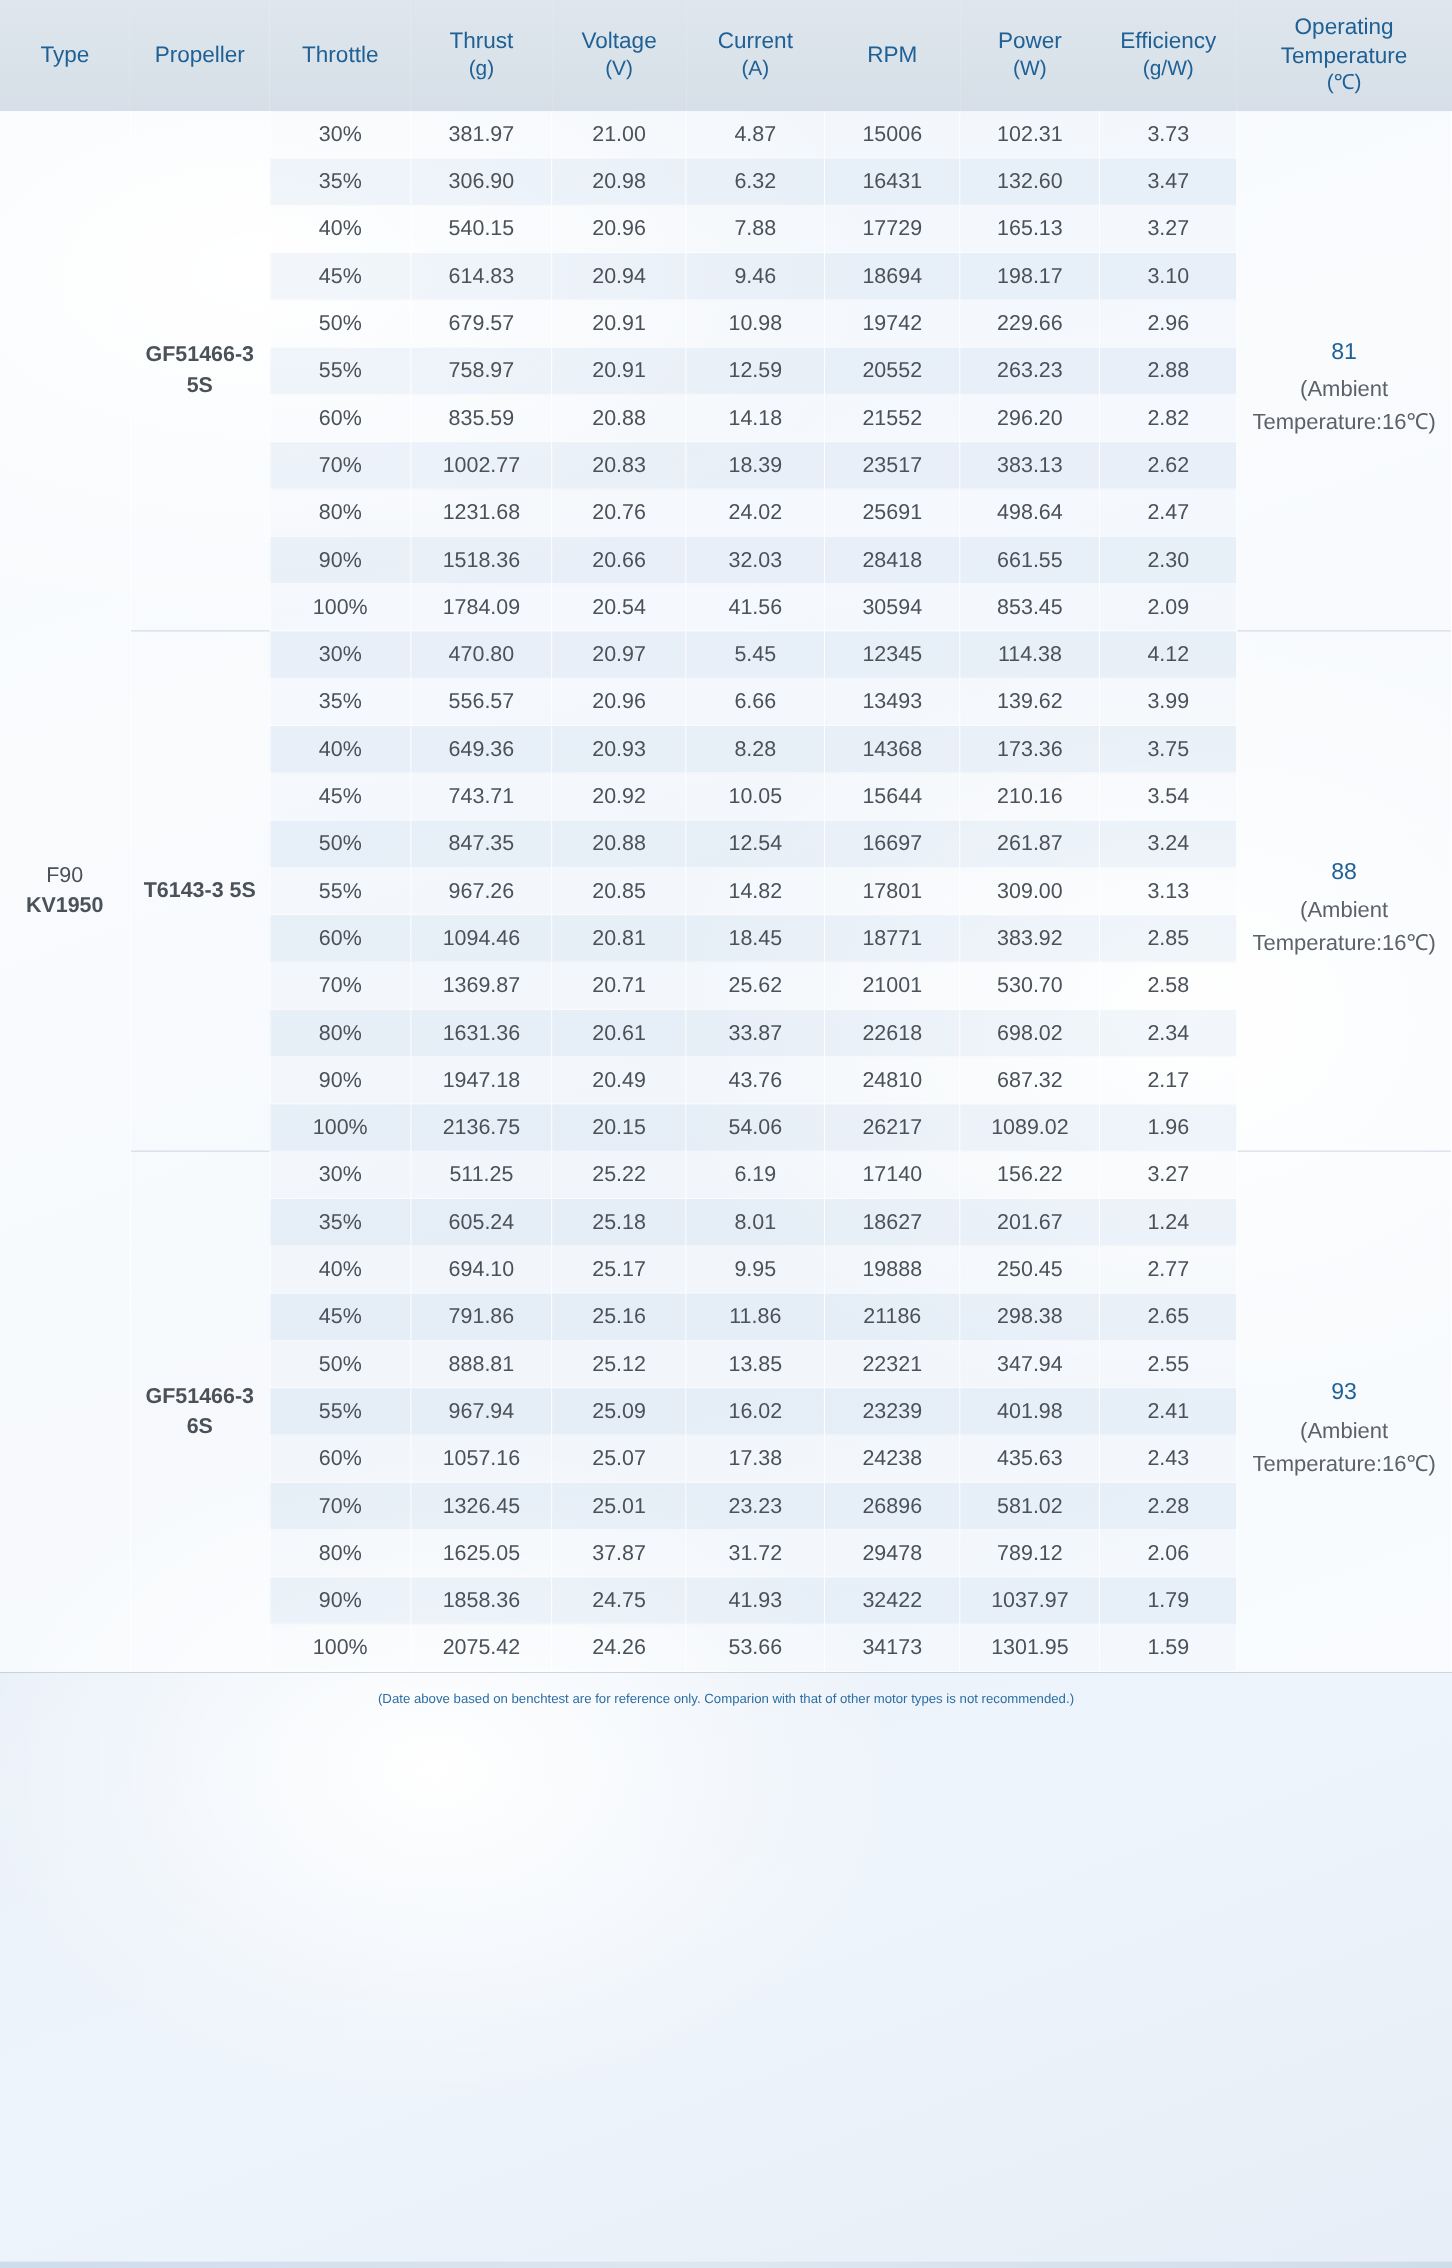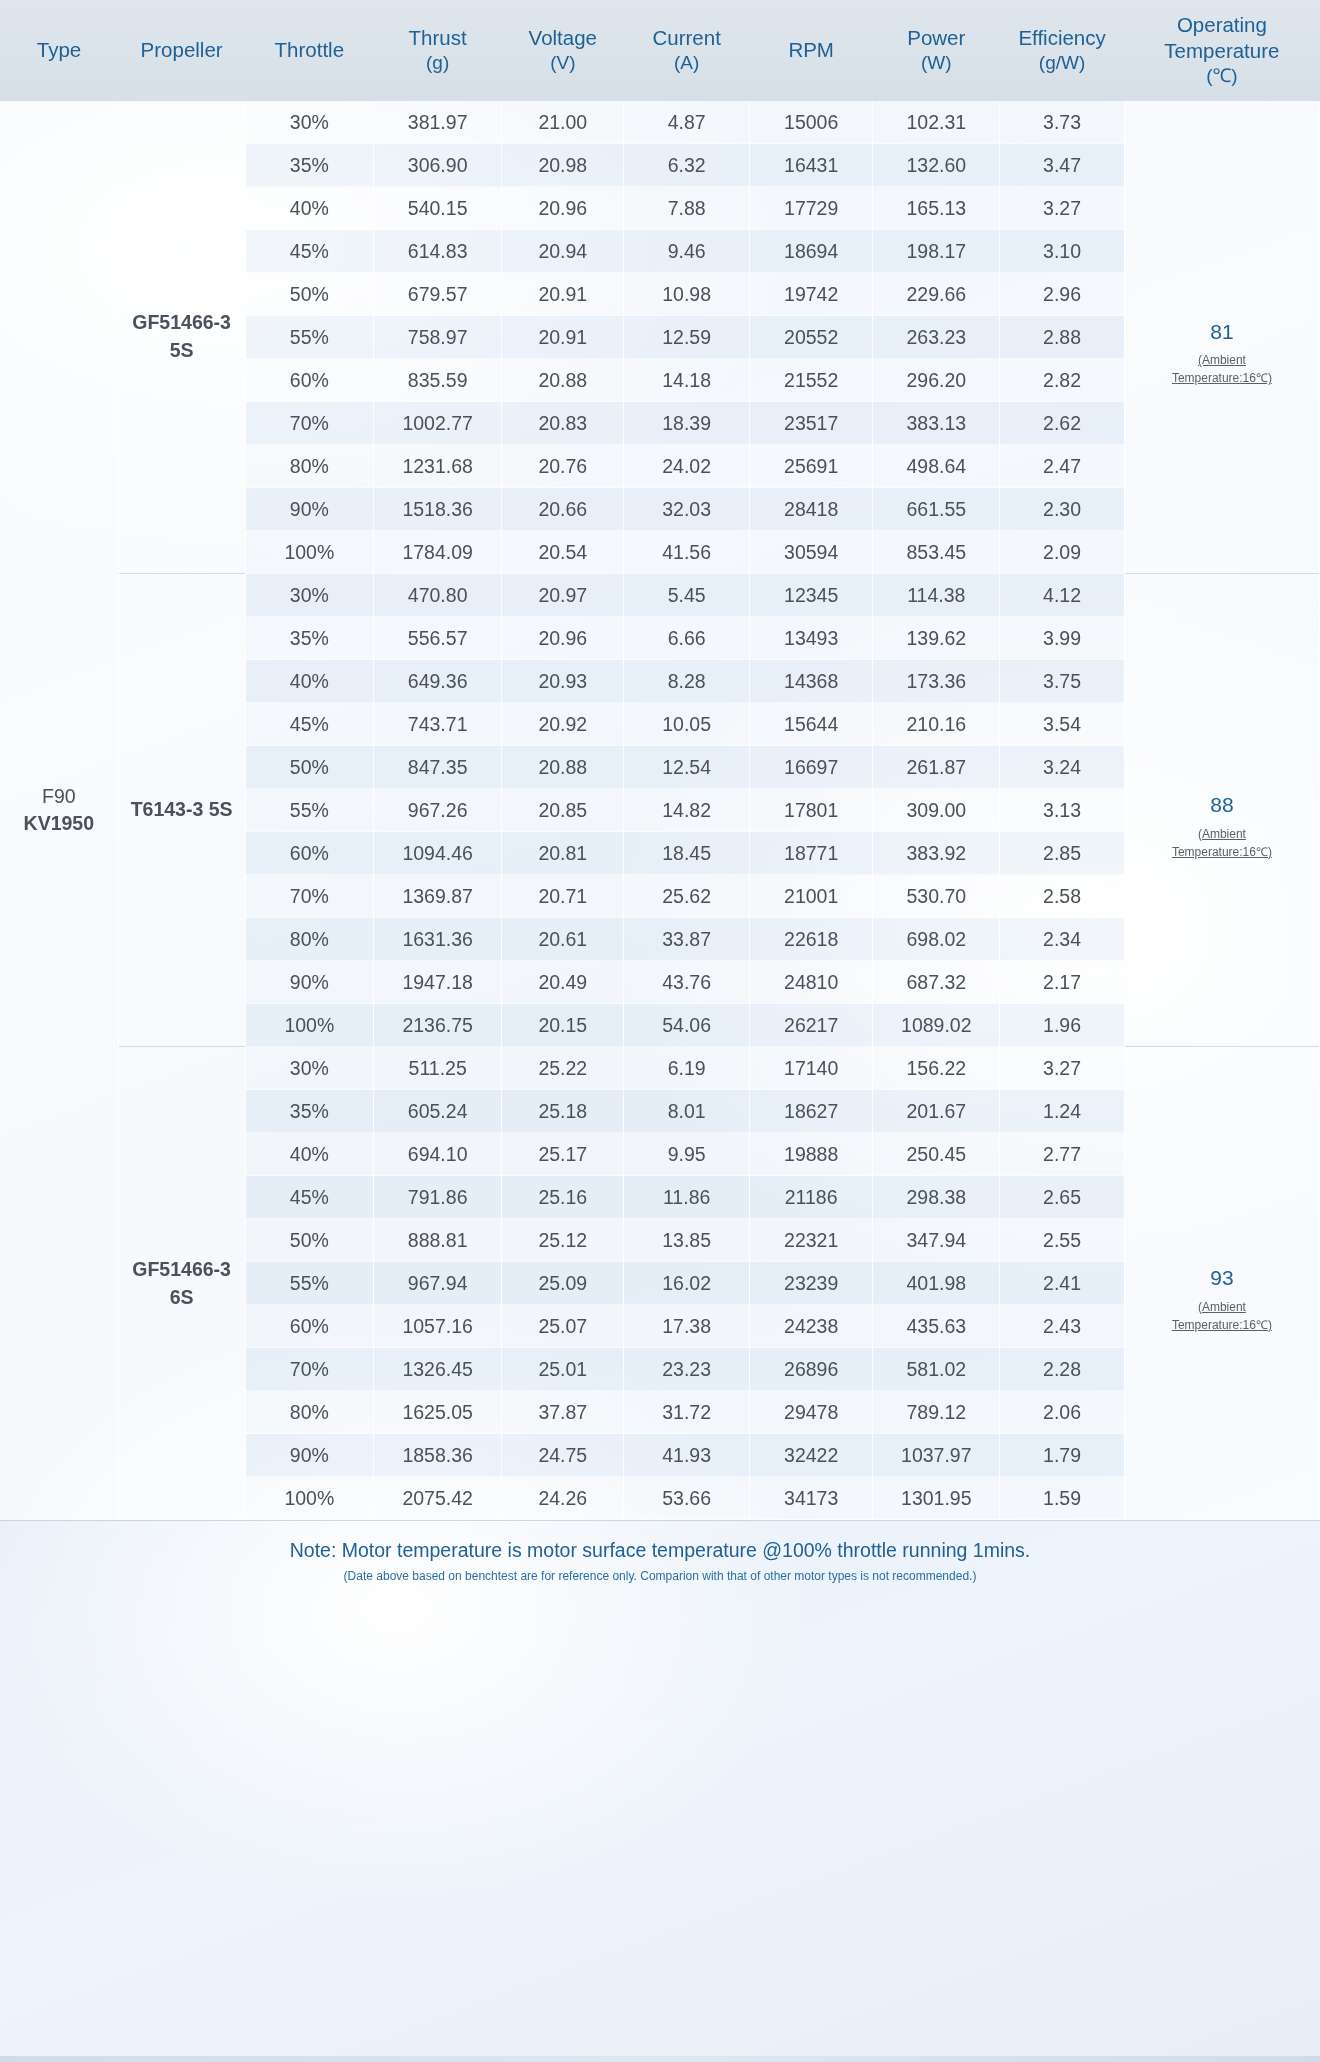--- a/index.html
+++ b/index.html
@@ -69,23 +69,22 @@
     display: block;
     color: #1f6095;
     font-size: 21px;
     margin-bottom: 4px;
     margin-top: 29px;
   }
   .temp-sub {
     display: block;
     color: #5b6views;
     color: #5b6168;
-    font-size: 12px;
+    font-size: 20px;
     line-height: 1.5;
-    text-decoration: underline;
   }
   .prop-line { display: block; font-weight: bold; }
   .footer {
     flex: 1 1 auto;
     padding: 14px 20px 10px 20px;
     text-align: center;
     border-top: 1px solid rgba(176,192,209,0.6);
   }
   .footer .note-line {
     display: block;
@@ -482,18 +481,17 @@
           <td>24.26</td>
           <td>53.66</td>
           <td>34173</td>
           <td>1301.95</td>
           <td>1.59</td>
         </tr>
       </tbody>
   </table>
 
   <div class="footer">
-    <span class="note-line">Note: Motor temperature is motor surface temperature @100% throttle running 1mins.</span>
     <span class="note-line sub">(Date above based on benchtest are for reference only. Comparion with that of other motor types is not recommended.)</span>
   </div>
 
   <div class="bottombar"></div>
 </div>
 
 </body></html>

